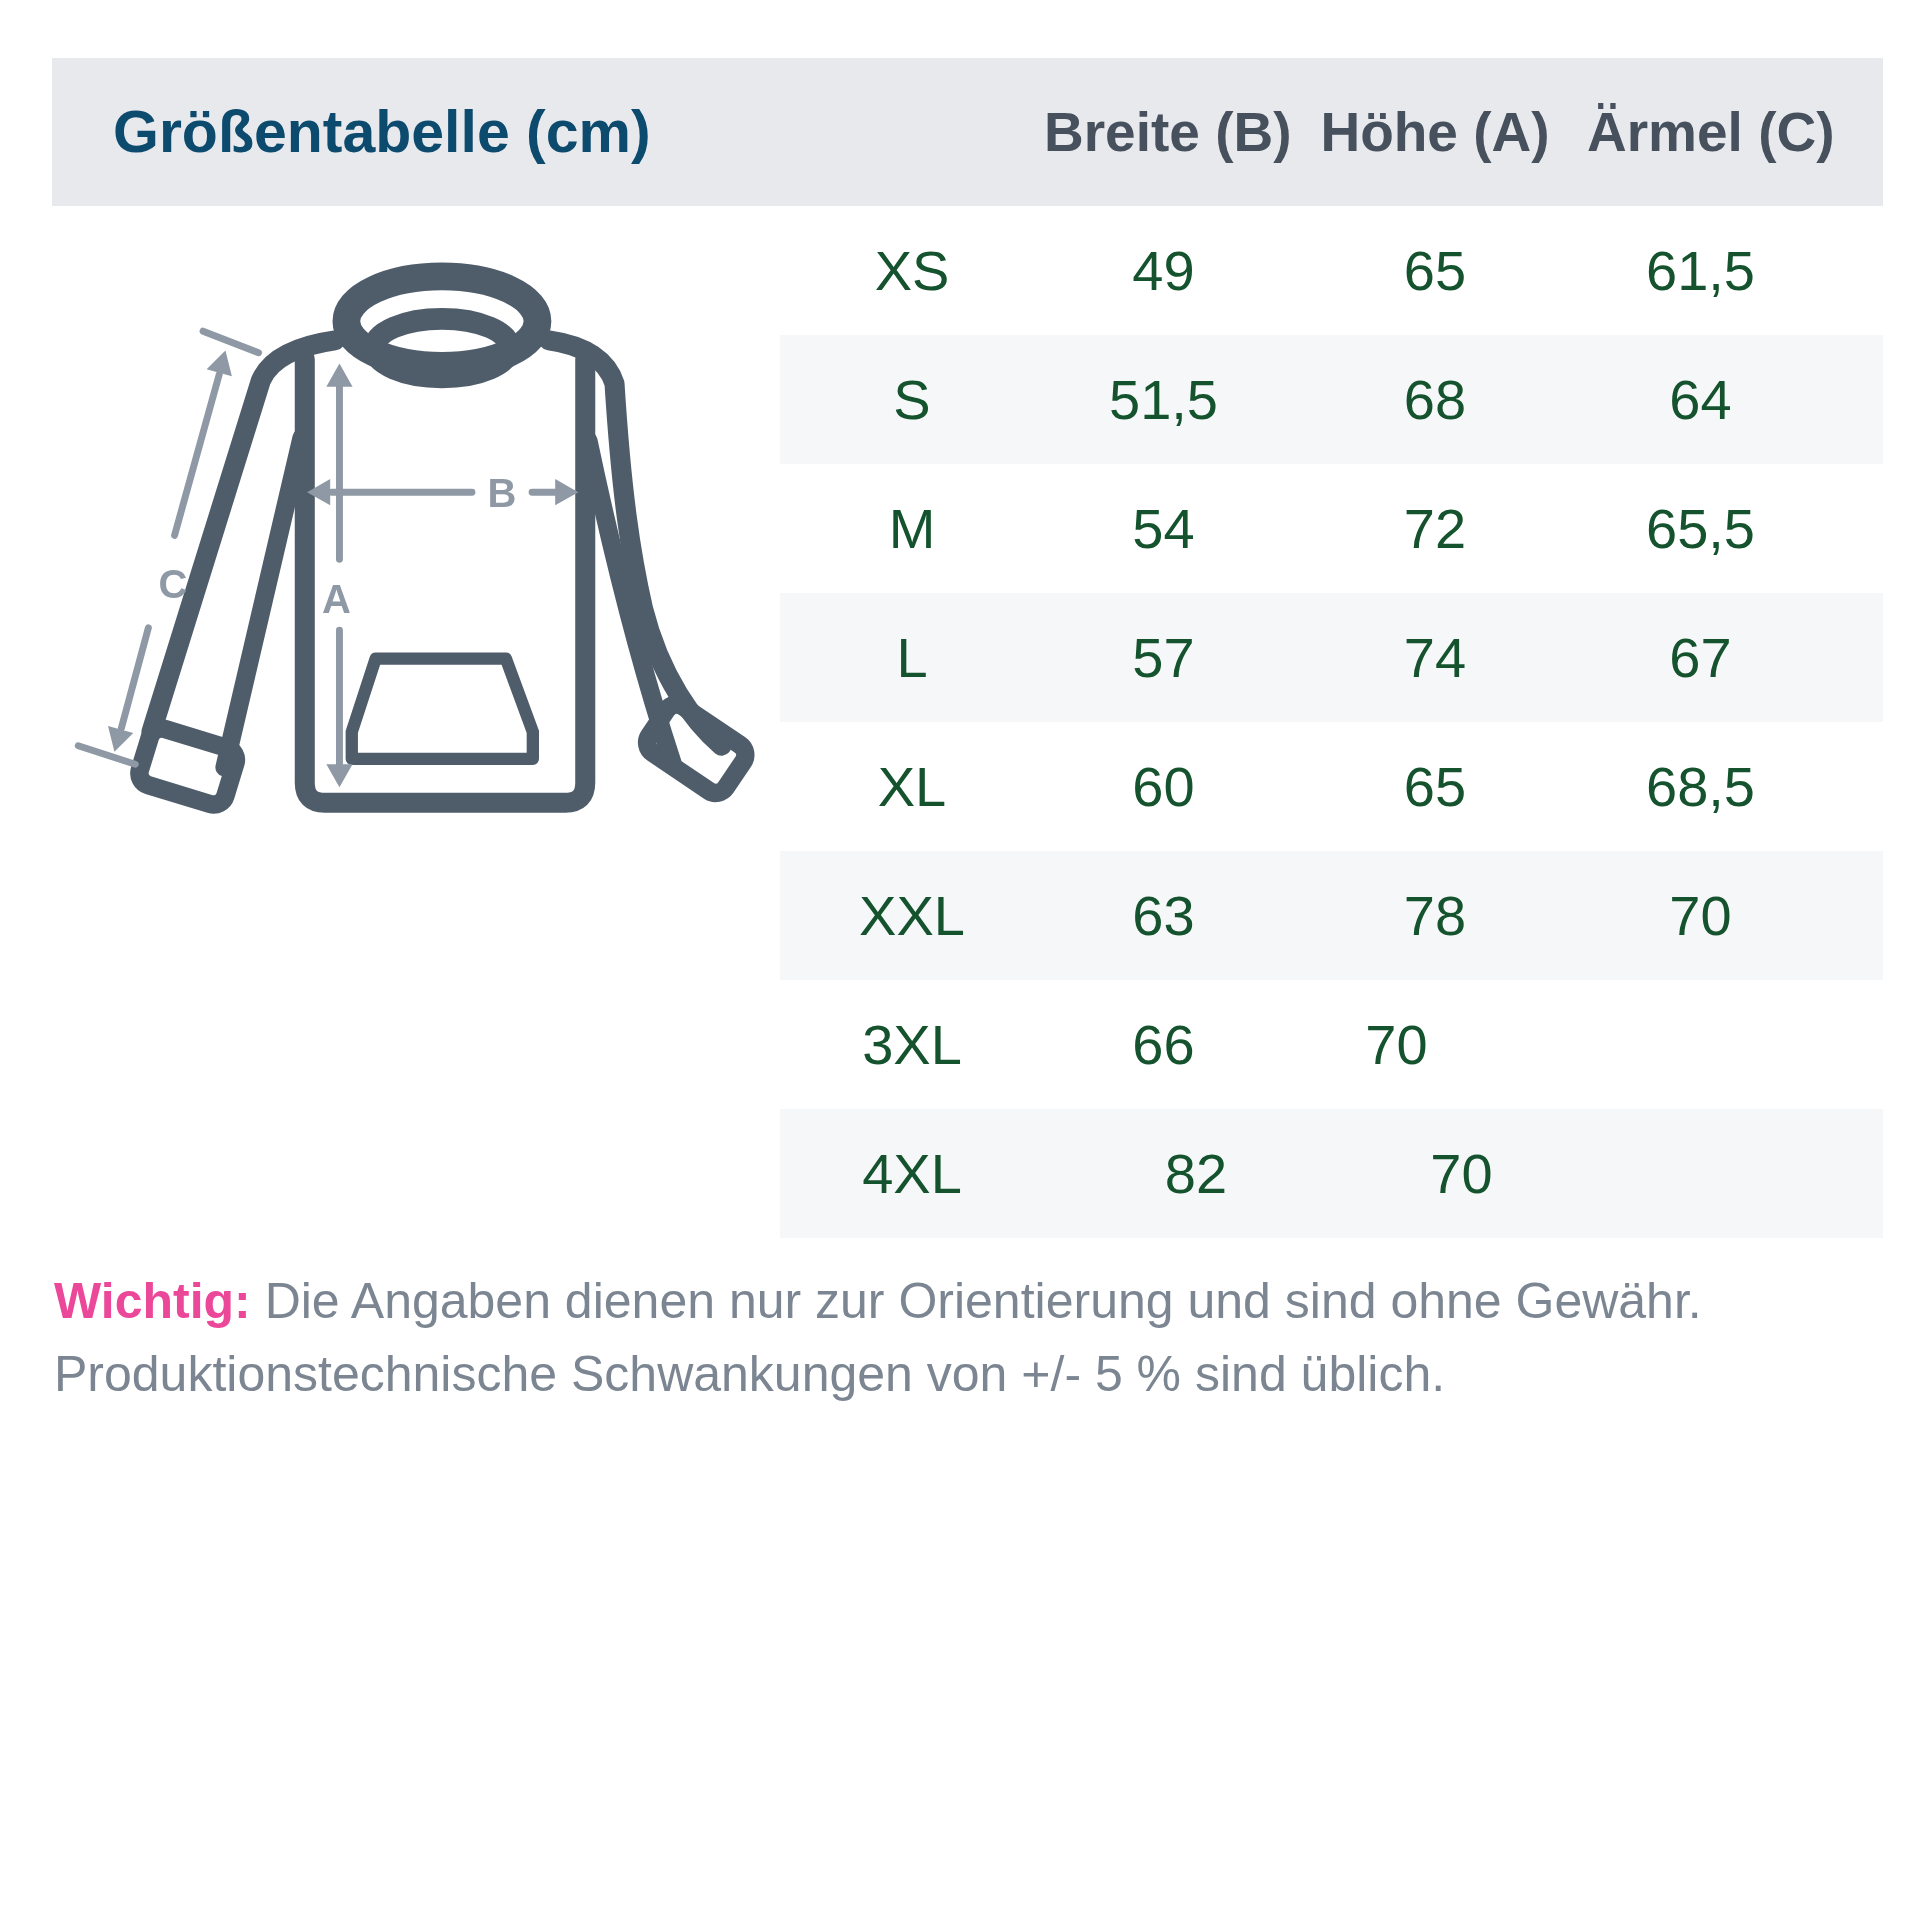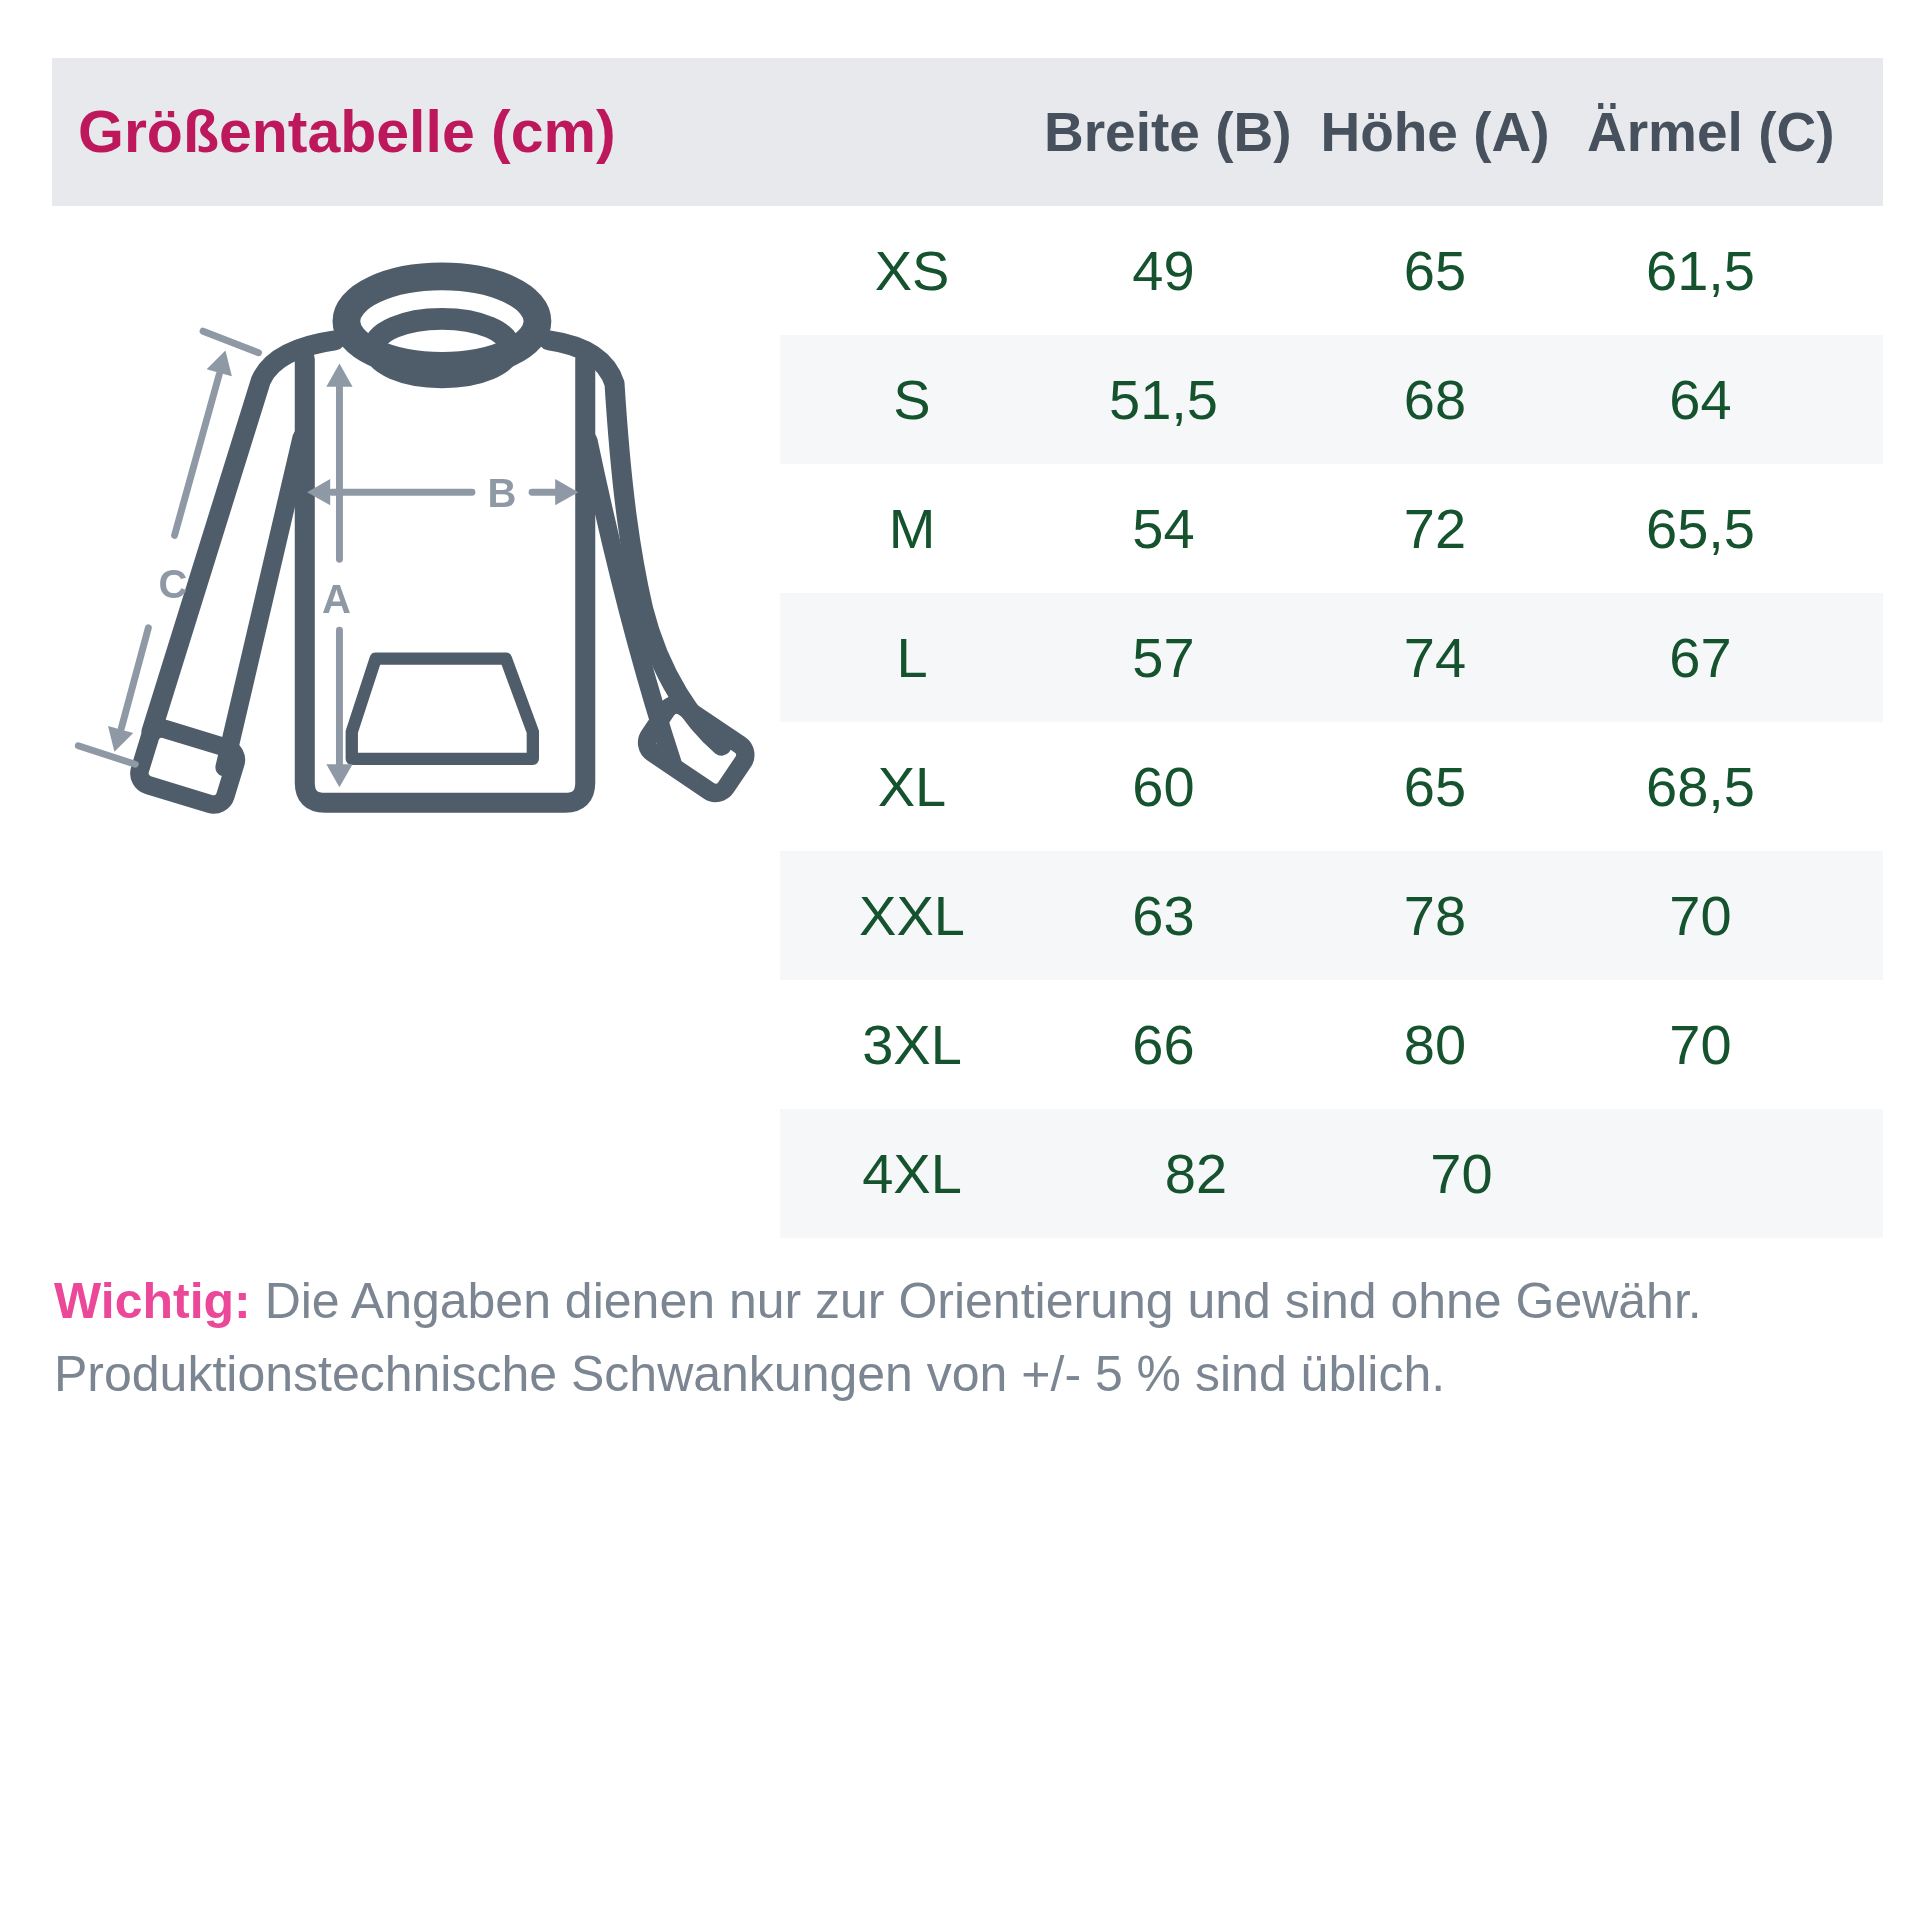--- a/index.html
+++ b/index.html
@@ -7,22 +7,22 @@
     width:1926px;height:1926px;position:relative;background:#ffffff;
     font-family:"Liberation Sans","DejaVu Sans",sans-serif;
     color:#47515d;overflow:hidden;
   }
   
   .header-bar{
     position:absolute;left:52px;top:58px;width:1831px;height:148px;
     background:#e8e9ed;display:flex;align-items:center;
   }
   .header-title{
-    width:728px;box-sizing:border-box;padding-left:26px;
-    font-size:59px;font-weight:bold;color:#be185d;white-space:nowrap;
+    width:728px;box-sizing:border-box;padding-left:61px;
+    font-size:59px;font-weight:bold;color:#0c4a6e;white-space:nowrap;
   }
   .header-cols{display:flex;height:100%;align-items:center;}
   .hcol{font-size:55px;font-weight:bold;text-align:center;box-sizing:border-box;white-space:nowrap;}
   .c1{width:264px;} .c2{width:239px;} .c3{width:304px;} .c4{width:295px;padding-right:68px;}
   
   .rows{position:absolute;left:780px;top:206px;width:1103px;}
   .trow{display:flex;height:129px;align-items:center;}
   .trow.striped{background:#f6f7f9;}
   .cell{font-size:56px;text-align:center;box-sizing:border-box;color:#14532d;}
   
@@ -135,21 +135,20 @@
   </div>
   <div class="trow striped">
     <div class="cell c1">XXL</div>
     <div class="cell c2">63</div>
     <div class="cell c3">78</div>
     <div class="cell c4">70</div>
   </div>
   <div class="trow">
     <div class="cell c1">3XL</div>
     <div class="cell c2">66</div>
-    <div class="cell c3">80</div>
     <div class="cell c4">70</div>
   </div>
   <div class="trow striped">
     <div class="cell c1">4XL</div>
     <div class="cell c3">82</div>
     <div class="cell c4">70</div>
   </div>
 </div>
 
 <div class="note">

